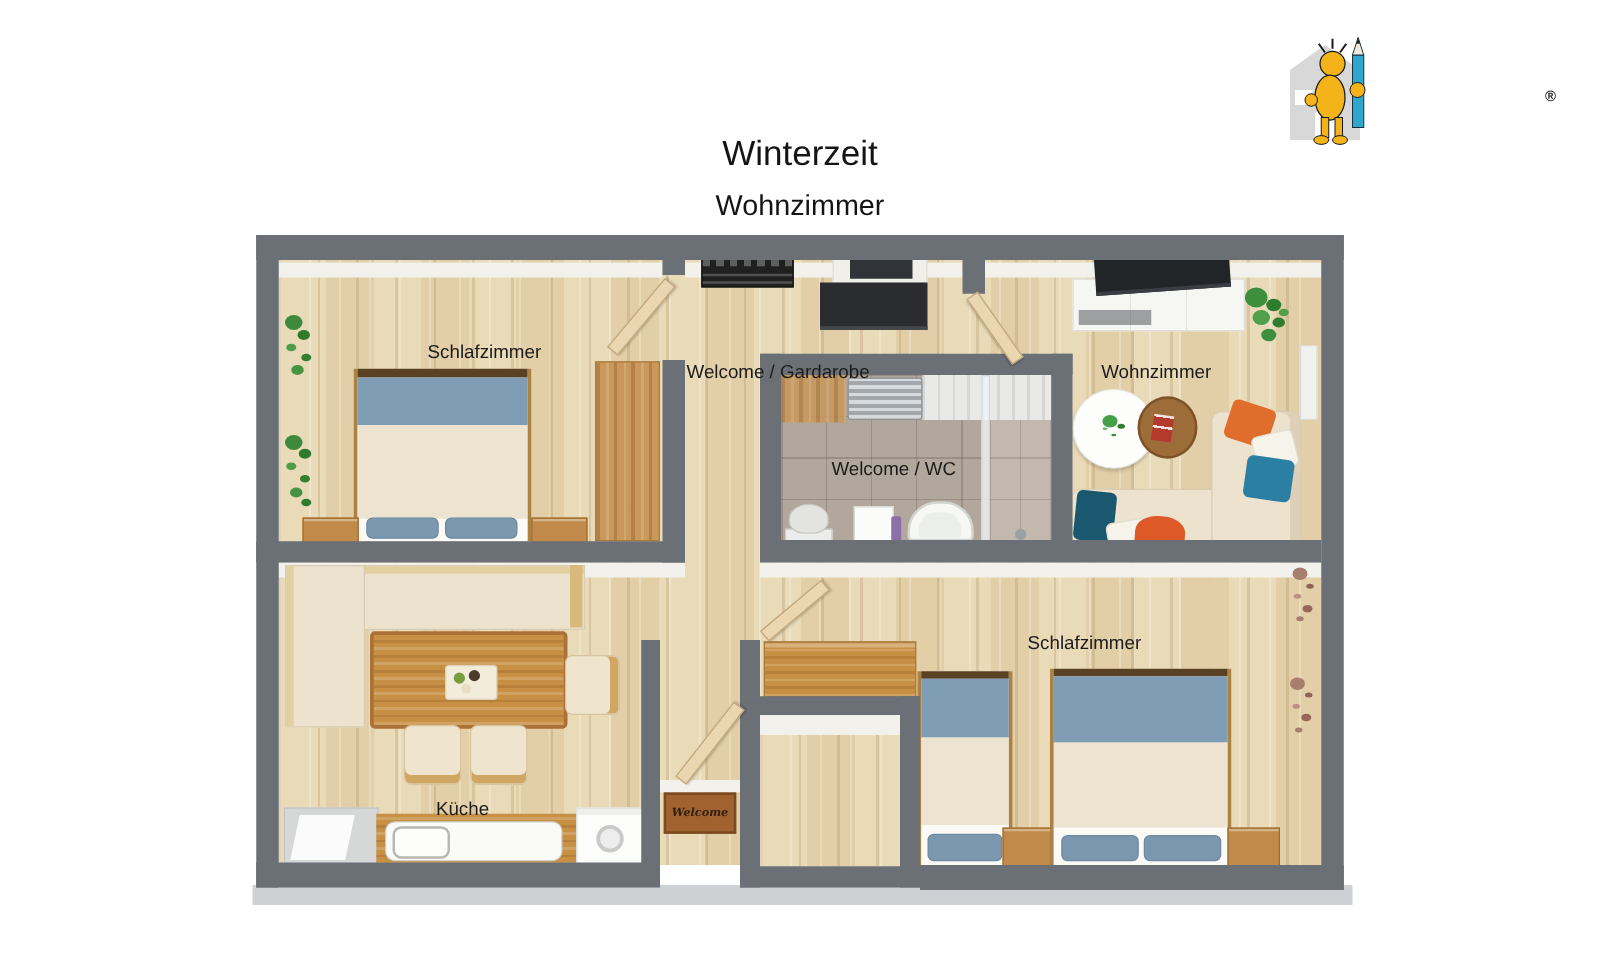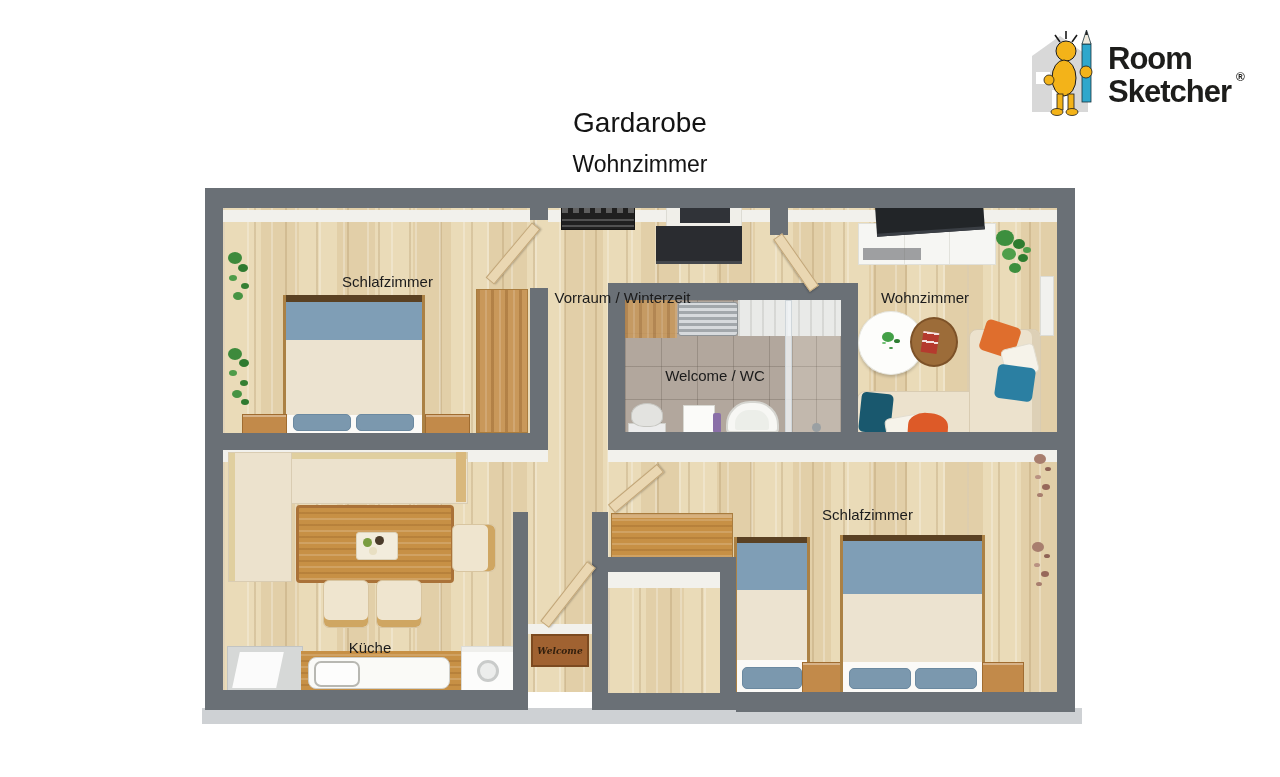--- a/index.html
+++ b/index.html
@@ -47,45 +47,41 @@
       repeating-linear-gradient(90deg, rgba(255,255,255,.28) 0 6px, rgba(0,0,0,0) 6px 11px),
       linear-gradient(rgba(255,255,255,.22), rgba(255,255,255,.22)),
       linear-gradient(rgba(255,255,255,.22), rgba(255,255,255,.22));
       background-size:100% 9px,100% 2px,100% 2px;background-position:0 0,0 15px,0 21px;background-repeat:no-repeat;}
 </style>
 </head>
 <body>
 
 <div id="canvas">
 
-  <div id="title">Gardarobe</div>
+  <div id="title">Winterzeit</div>
   <div id="subtitle">Wohnzimmer</div>
 
   <svg class="abs" style="left:1026px;top:26px;width:78px;height:94px;z-index:70;" viewBox="0 0 78 94">
     <polygon points="6,30 34,10 62,30" fill="#d8d8d8"></polygon>
     <rect x="6" y="30" width="56" height="56" fill="#d8d8d8"></rect>
     <rect x="10" y="46" width="14" height="12" fill="#ffffff"></rect>
     <rect x="26" y="64" width="18" height="22" fill="#ffffff"></rect>
     <path d="M34,16 l-5,-7 M40,13 l0,-8 M46,16 l5,-7" stroke="#1a1a1a" stroke-width="1.6" fill="none"></path>
     <circle cx="40" cy="25" r="10" fill="#f3b319" stroke="#1a1a1a" stroke-width="1"></circle>
     <ellipse cx="38" cy="52" rx="12" ry="18" fill="#f3b319" stroke="#1a1a1a" stroke-width="1"></ellipse>
     <circle cx="23" cy="54" r="5" fill="#f3b319" stroke="#1a1a1a" stroke-width="0.8"></circle>
     <rect x="31" y="68" width="6" height="16" fill="#f3b319" stroke="#1a1a1a" stroke-width="0.8"></rect>
     <rect x="42" y="68" width="6" height="16" fill="#f3b319" stroke="#1a1a1a" stroke-width="0.8"></rect>
     <ellipse cx="31" cy="86" rx="6" ry="3.5" fill="#f3b319" stroke="#1a1a1a" stroke-width="0.8"></ellipse>
     <ellipse cx="46" cy="86" rx="6" ry="3.5" fill="#f3b319" stroke="#1a1a1a" stroke-width="0.8"></ellipse>
     <rect x="56" y="18" width="9" height="58" fill="#2fa7cc" stroke="#17323c" stroke-width="0.8"></rect>
     <polygon points="56,18 65,18 60.5,4" fill="#efe9dc" stroke="#17323c" stroke-width="0.8"></polygon>
     <polygon points="59,9 62,9 60.5,4" fill="#222222"></polygon>
     <circle cx="60" cy="46" r="6" fill="#f3b319" stroke="#1a1a1a" stroke-width="0.8"></circle>
   </svg>
-  <div id="logo-text">
-    <div>Room</div>
-    <div>Sketcher</div>
-  </div>
   <div id="logo-reg">®</div>
 
   <div class="abs" style="left:202px;top:708px;width:880px;height:16px;background:#ced1d4;z-index:0;"></div>
 
   <div class="abs floor-wood" style="left:223px;top:205px;width:834px;height:487px;z-index:10;"></div>
   <div class="abs tile" style="left:625px;top:300px;width:216px;height:133px;z-index:15;"></div>
   <div class="abs tile-light" style="left:792px;top:300px;width:49px;height:133px;z-index:16;"></div>
   <div class="abs" style="left:608px;top:572px;width:112px;height:16px;background:#f2f1ec;z-index:16;"></div>
   <div class="abs floor-wood" style="left:608px;top:588px;width:112px;height:105px;z-index:15;"></div>
 
@@ -223,19 +219,19 @@
   <div class="wall" style="left:841px;top:283px;width:17px;height:149px;"></div>
   <div class="wall" style="left:770px;top:188px;width:18px;height:47px;"></div>
   <div class="wall" style="left:592px;top:512px;width:16px;height:45px;"></div>
 
   <div class="leaf" style="left:477px;top:248px;width:70px;height:9px;transform:rotate(-50deg);"></div>
   <div class="leaf" style="left:764px;top:257px;width:62px;height:9px;transform:rotate(55deg);"></div>
   <div class="leaf" style="left:604px;top:483px;width:62px;height:9px;transform:rotate(-40deg);"></div>
   <div class="leaf" style="left:530px;top:589px;width:74px;height:9px;transform:rotate(-52deg);"></div>
 
   <div class="room-label" style="left:305px;top:273px;width:165px;">Schlafzimmer</div>
-  <div class="room-label" style="left:530px;top:289px;width:185px;">Vorraum / Winterzeit</div>
+  <div class="room-label" style="left:530px;top:289px;width:185px;">Welcome / Gardarobe</div>
   <div class="room-label" style="left:845px;top:289px;width:160px;">Wohnzimmer</div>
   <div class="room-label" style="left:640px;top:367px;width:150px;">Welcome / WC</div>
   <div class="room-label" style="left:785px;top:506px;width:165px;">Schlafzimmer</div>
   <div class="room-label" style="left:320px;top:639px;width:100px;">Küche</div>
 
 </div>
 
 </body></html>

